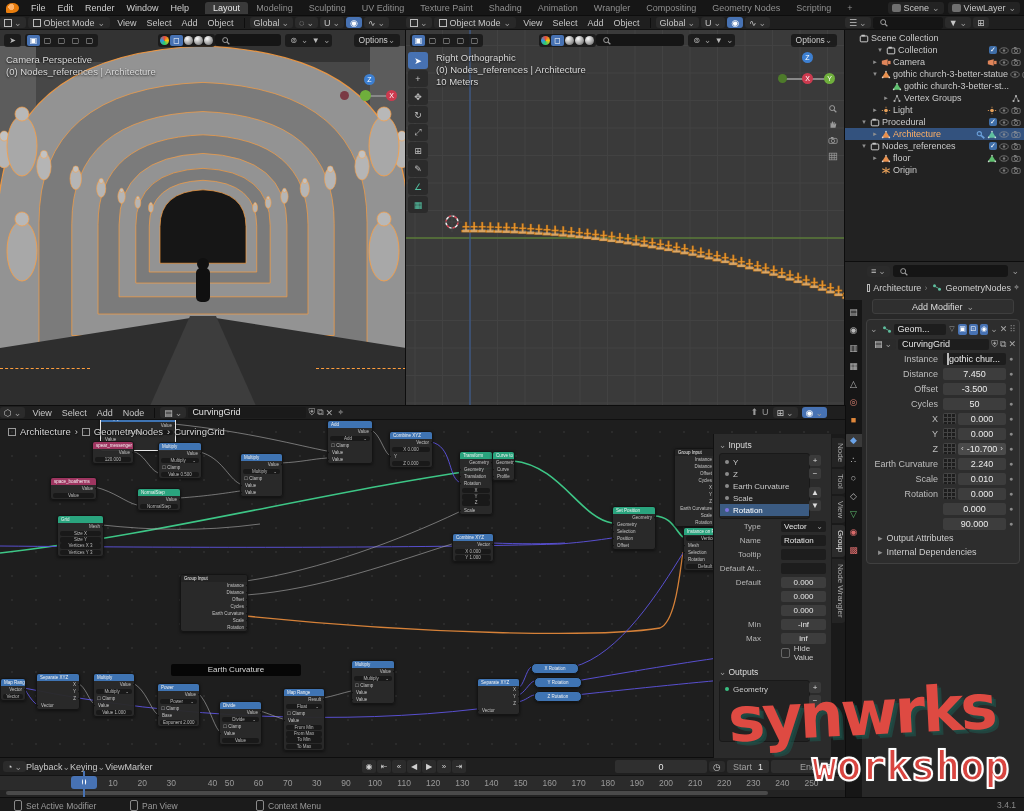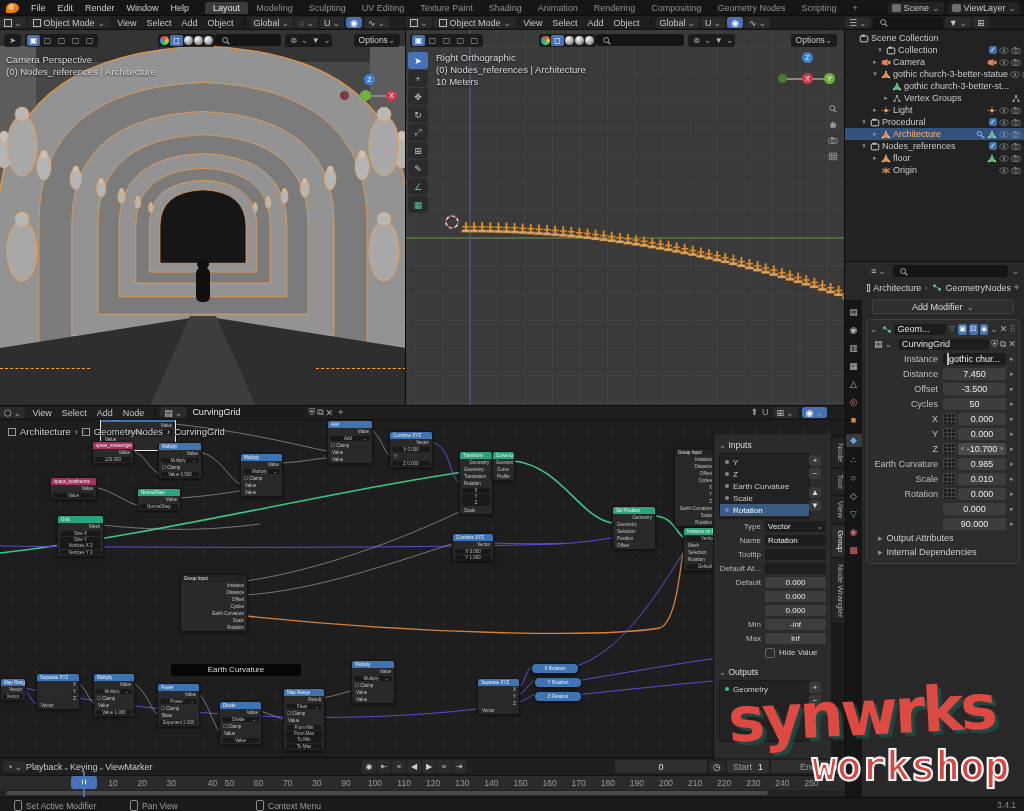--- a/index.html
+++ b/index.html
@@ -104,21 +104,21 @@
   .npsec{font-size:8.5px;color:#ddd;margin:2px 0 3px 0;}
   .nplist{background:#222;border:1px solid #191919;border-radius:3px;padding:2px 0;margin-right:16px;}
   .nplist .it{height:12px;display:flex;align-items:center;gap:4px;padding:0 5px;}
   .nplist .it.sel{background:#3b5b82;color:#fff;}
   .npdot{width:4px;height:4px;border-radius:50%;background:#8b8b8b;}
   .npdot.purple{background:#7d72e0;}
   .npdot.green{background:#39c183;}
   .npbtns{position:absolute;right:5px;display:flex;flex-direction:column;gap:2px;}
   .npbtns span{width:12px;height:11px;background:#3a3a3a;border-radius:2px;text-align:center;line-height:11px;color:#ddd;}
   .nprow{display:flex;align-items:center;height:13px;margin-top:1px;}
-  .nprow .lb{flex:0 0 42px;text-align:right;padding-right:4px;color:#b5b5b5;white-space:nowrap;overflow:hidden;}
+  .nprow .lb{flex:0 0 42px;text-align:right;padding-right:20px;color:#b5b5b5;white-space:nowrap;overflow:hidden;}
   .nprow .vf{flex:1;background:#1d1d1d;border-radius:2px;height:11px;line-height:11px;padding:0 3px;color:#e8e8e8;}
   .nprow .vf.num{background:#3d3d3d;text-align:center;}
   .nprow .vf.menu{display:flex;justify-content:space-between;}
   #ne-tabs{position:absolute;right:0;top:14px;width:14px;bottom:0;background:#1a1a1a;z-index:7;display:flex;flex-direction:column;gap:2px;padding-top:4px;}
   #ne-tabs span{writing-mode:vertical-rl;font-size:8px;color:#aaa;padding:5px 0;text-align:center;background:#242424;border-radius:0 3px 3px 0;margin-left:1px;}
   #ne-tabs span.active{background:#2b2b2b;color:#e8e8e8;}
   
   #timeline{left:0;top:758px;width:845px;height:39px;background:#232323;}
   #tl-hdr{position:absolute;left:0;top:0;right:0;height:18px;background:#1f1f1f;display:flex;align-items:center;font-size:9px;border-bottom:1px solid #141414;box-sizing:border-box;}
   #tl-transport{position:absolute;left:362px;top:2px;display:flex;gap:1px;}
@@ -229,21 +229,21 @@
     <span class="blogo"></span>
     <span id="tb-menus"><span>File</span><span>Edit</span><span>Render</span><span>Window</span><span>Help</span></span>
     <span id="tb-ws">
         <span class="active">Layout</span>
         <span>Modeling</span>
         <span>Sculpting</span>
         <span>UV Editing</span>
         <span>Texture Paint</span>
         <span>Shading</span>
         <span>Animation</span>
-        <span>Rendering</span>
+        <span>Wrangler</span>
         <span>Compositing</span>
         <span>Geometry Nodes</span>
         <span>Scripting</span>
         <span>+</span>
       </span>
     <div id="tb-right">
       <div class="tbfield">
           <span class="ic"></span>
           <span>Scene</span>
           <span class="chev"></span>
@@ -908,21 +908,21 @@
             </div>
             <div class="mfrow">
               <span class="mflabel">Z</span>
               <span class="attric"></span>
               <span class="mfval activef">-10.700<span class="arr" style="left: 3px;">‹</span><span class="arr" style="right: 3px;">›</span></span>
               <span class="mfdot">●</span>
             </div>
             <div class="mfrow">
               <span class="mflabel">Earth Curvature</span>
               <span class="attric"></span>
-              <span class="mfval">0.985</span>
+              <span class="mfval">2.240</span>
               <span class="mfdot">●</span>
             </div>
             <div class="mfrow">
               <span class="mflabel">Scale</span>
               <span class="attric"></span>
               <span class="mfval">0.010</span>
               <span class="mfdot">●</span>
             </div>
             <div class="mfrow">
               <span class="mflabel">Rotation</span>

